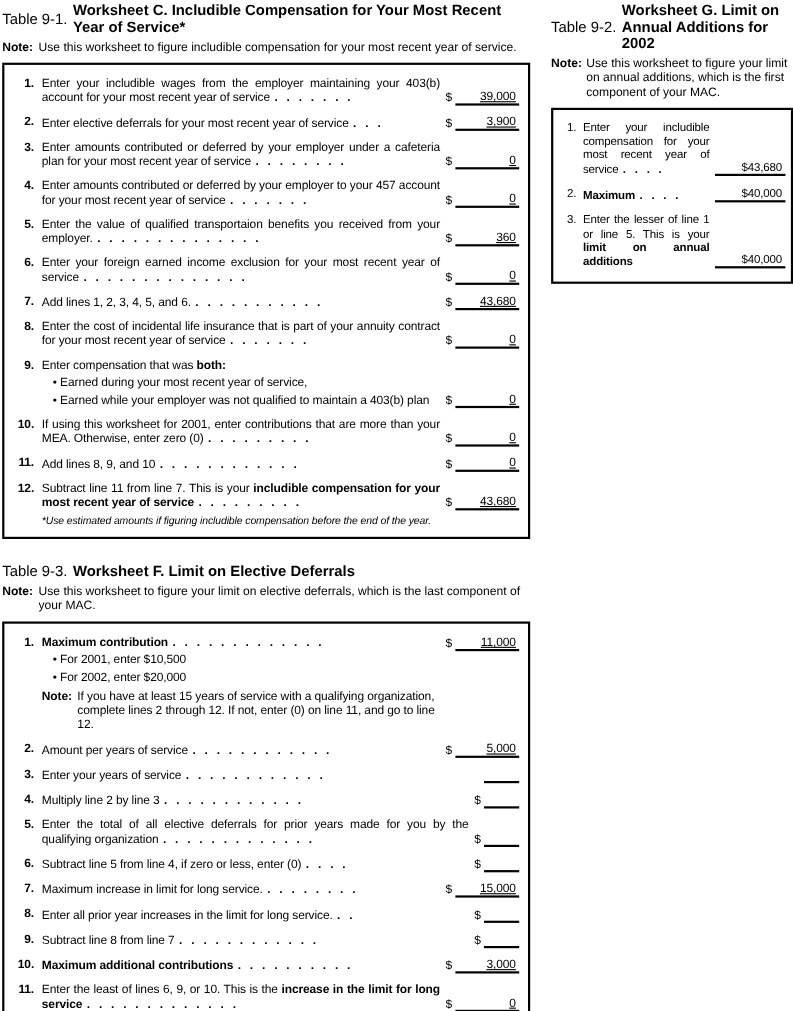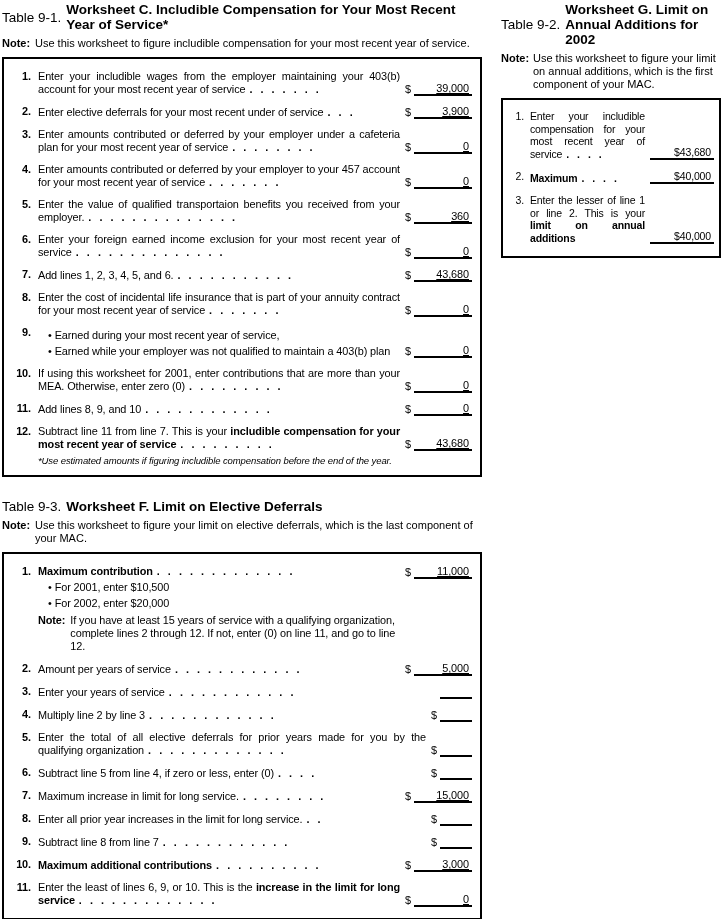--- a/index.html
+++ b/index.html
@@ -78,21 +78,21 @@
                 <div class="text"><span class="pre">Enter your includible wages from the employer maintaining your 403(b) account for your most recent year of service</span><span class="dots">. . . . . . .</span></div>
               </div>
               <div class="amt">
                 <span class="cur">$</span>
                 <span class="uline long"><span class="val">39,000</span></span>
               </div>
             </div>
             <div class="ws-row">
               <div class="num">2.</div>
               <div class="body">
-                <div class="text"><span class="pre">Enter elective deferrals for your most recent under of service</span><span class="dots">. . .</span></div>
+                <div class="text"><span class="pre">Enter elective deferrals for your most recent year of service</span><span class="dots">. . .</span></div>
               </div>
               <div class="amt">
                 <span class="cur">$</span>
                 <span class="uline long"><span class="val">3,900</span></span>
               </div>
             </div>
             <div class="ws-row">
               <div class="num">3.</div>
               <div class="body">
                 <div class="text"><span class="pre">Enter amounts contributed or deferred by your employer under a cafeteria plan for your most recent year of service</span><span class="dots">. . . . . . . .</span></div>
@@ -148,20 +148,21 @@
                 <div class="text"><span class="pre">Enter the cost of incidental life insurance that is part of your annuity contract for your most recent year of service</span><span class="dots">. . . . . . .</span></div>
               </div>
               <div class="amt">
                 <span class="cur">$</span>
                 <span class="uline long"><span class="val">0</span></span>
               </div>
             </div>
             <div class="ws-row">
               <div class="num">9.</div>
               <div class="body">
+                <div class="text"><span class="pre">Enter compensation that was</span> <span class="b">both:</span></div>
                 <div class="bullet"><span class="btext">Earned during your most recent year of service,</span></div>
                 <div class="bullet"><span class="btext">Earned while your employer was not qualified to maintain a 403(b) plan</span></div>
               </div>
               <div class="amt">
                 <span class="cur">$</span>
                 <span class="uline long"><span class="val">0</span></span>
               </div>
             </div>
             <div class="ws-row">
               <div class="num">10.</div>
@@ -356,21 +357,21 @@
               <div class="body">
                 <div class="text"><span class="b">Maximum</span><span class="dots">. . . .</span></div>
               </div>
               <div class="amt">
                 <span class="uline wide"><span class="val">$40,000</span></span>
               </div>
             </div>
             <div class="ws-row">
               <div class="num">3.</div>
               <div class="body">
-                <div class="text"><span class="pre">Enter the lesser of line 1 or line 2. This is your</span> <span class="b">limit on annual additions</span></div>
+                <div class="text"><span class="pre">Enter the lesser of line 1 or line 5. This is your</span> <span class="b">limit on annual additions</span></div>
               </div>
               <div class="amt">
                 <span class="uline wide"><span class="val">$40,000</span></span>
               </div>
             </div>
           </div>
       </div>
     </section>
   </div>
 

